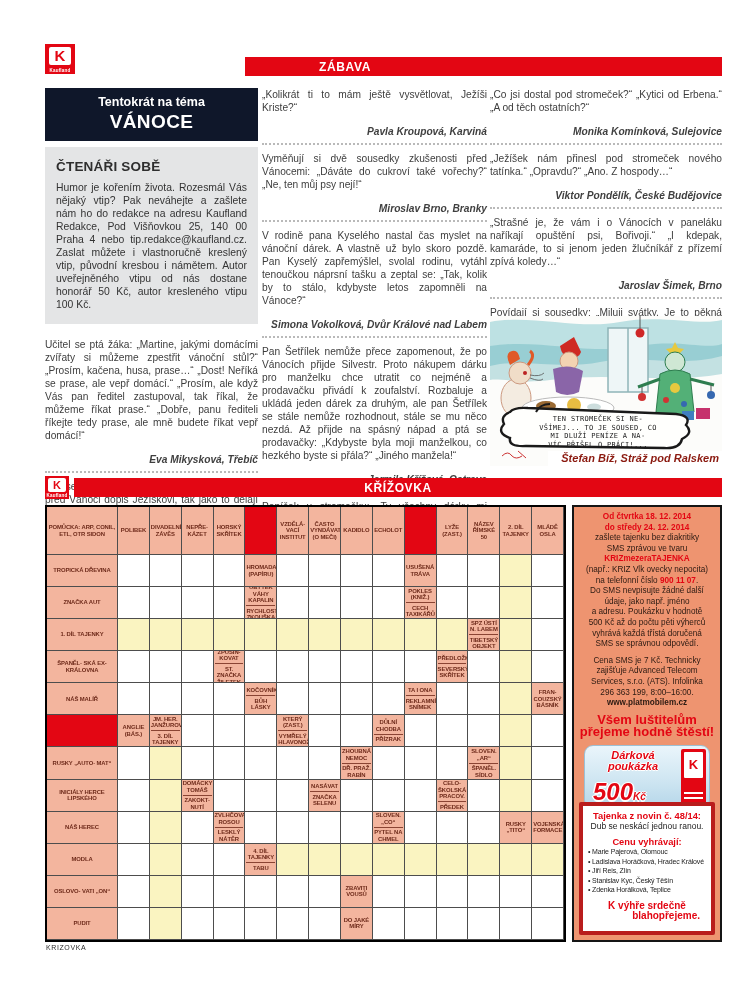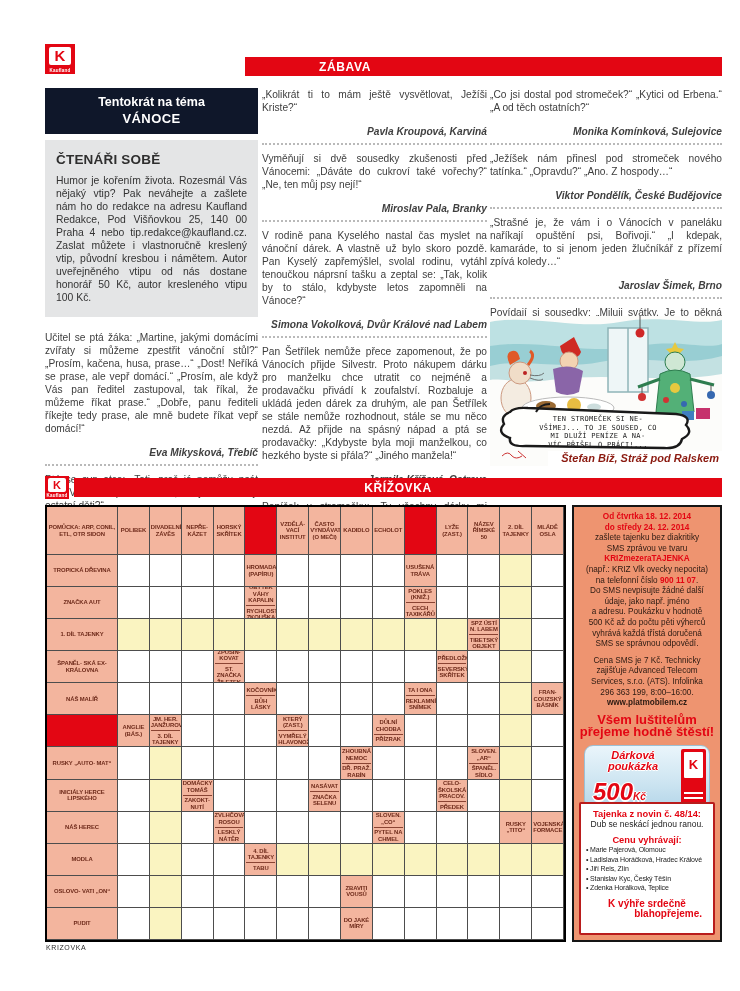--- a/index.html
+++ b/index.html
@@ -29,21 +29,21 @@
   .secbar { position:absolute; background:#e30613; height:19px; }
   #bar-zabava { left:245px; top:57px; width:477px; }
   #bar-zabava span { position:absolute; left:100px; top:3px; transform:translateX(-50%); }
   #bar-krizovka { left:74px; top:478px; width:648px; }
   #bar-krizovka span { position:absolute; left:50%; top:3px; transform:translateX(-50%); }
   .secbar span { color:#fff; font-weight:bold; font-size:12px; letter-spacing:.6px; }
   
   #col-left { position:absolute; left:45px; top:88px; width:213px; }
   #theme-box { background:#0f172a; color:#fff; text-align:center; padding:7px 16px 8px; }
   #theme-box .tb1 { font-size:12.5px; font-weight:bold; }
-  #theme-box .tb2 { font-size:13px; font-weight:bold; letter-spacing:.4px; margin-top:2px; }
+  #theme-box .tb2 { font-size:19px; font-weight:bold; letter-spacing:.4px; margin-top:2px; }
   #readers-box { background:#e4e5e6; margin-top:6px; padding:12px 11px 13px; }
   #readers-box h2 { font-size:13.5px; color:#2e2e2e; letter-spacing:.2px; margin-bottom:7px; }
   #readers-box p { font-size:10.4px; line-height:13px; text-align:justify; color:#333; }
   .jokes { margin-top:14px; }
   .joke-text { font-size:10.2px; line-height:13px; text-align:justify; color:#3d3d3d; }
   .joke-author { font-size:10.2px; font-weight:bold; font-style:italic; text-align:right; color:#3f3f3f; margin-top:12px; }
   .joke-sep { border-top:2px dotted #b9b9b9; margin:6px 0 7px; }
   
   #col-mid  { position:absolute; left:262px; top:88px; width:225px; }
   #col-right{ position:absolute; left:490px; top:88px; width:232px; }
@@ -106,21 +106,21 @@
   #voucher .vk { position:absolute; right:3px; top:3px; bottom:3px; width:25px; background:#e30613; border-radius:2px; }
   #voucher .vk .kinner2 {
     position:absolute; left:3px; right:3px; top:3px; height:26px; background:#fff; border-radius:1px;
     display:flex; align-items:center; justify-content:center; color:#e30613; font-weight:bold; font-size:13px;
   }
   #voucher .vk .stripe { position:absolute; left:3px; right:3px; bottom:6px; height:2px; background:#fff; }
   #voucher .vk .stripe2 { position:absolute; left:3px; right:3px; bottom:11px; height:2px; background:#fff; }
   
   #winners {
     position:absolute; left:5px; right:5px; top:295px; bottom:5px;
-    background:#fff; border:2px solid #b91c1c; border-radius:2px; padding:5px 3px;
+    background:#fff; border:4px solid #b91c1c; border-radius:2px; padding:5px 3px;
   }
   #winners .tl { font-size:8.5px; line-height:10px; color:#222; white-space:nowrap; }
   #winners .rb2 { color:#e30613; font-weight:bold; font-size:9.3px; }
   #winners .rb3 { color:#e30613; font-weight:bold; font-size:10px; }
   #winners .li { text-align:left; font-size:7px; line-height:9.6px; letter-spacing:-0.15px; padding-left:2px; }
   #winners .right { text-align:right; padding-right:8px; }
 </style>
 </head>
 <body>
 
@@ -150,21 +150,21 @@
         <div class="joke-sep"></div>
         <p class="joke-text">Ptá se syn otce: „Tati, proč já nemůžu psát před Vánoci dopis Ježíškovi, tak jako to dělají ostatní děti?“</p>
       </div>
   </div>
 
   <div id="col-mid" class="jokes" style="margin-top:0;">
       <p class="joke-text">„Kolikrát ti to mám ještě vysvětlovat, Ježíši Kriste?“</p>
       <div class="joke-author">Pavla Kroupová, Karviná</div>
       <div class="joke-sep"></div>
       <p class="joke-text">Vyměňují si dvě sousedky zkušenosti před Vánocemi: „Dáváte do cukroví také vořechy?“ „Ne, ten můj psy nejí!“</p>
-      <div class="joke-author">Miroslav Pala, Branky</div>
+      <div class="joke-author">Miroslav Brno, Branky</div>
       <div class="joke-sep"></div>
       <p class="joke-text">V rodině pana Kyselého nastal čas myslet na vánoční dárek. A vlastně už bylo skoro pozdě. Pan Kyselý zapřemýšlel, svolal rodinu, vytáhl tenoučkou náprsní tašku a zeptal se: „Tak, kolik by to stálo, kdybyste letos zapomněli na Vánoce?“</p>
       <div class="joke-author">Simona Vokolková, Dvůr Králové nad Labem</div>
       <div class="joke-sep"></div>
       <p class="joke-text">Pan Šetřílek nemůže přece zapomenout, že po Vánocích přijde Silvestr. Proto nákupem dárku pro manželku chce utratit co nejméně a prodavačku přivádí k zoufalství. Rozbaluje a ukládá jeden dárek za druhým, ale pan Šetřílek se stále nemůže rozhodnout, stále se mu něco nezdá. Až přijde na spásný nápad a ptá se prodavačky: „Kdybyste byla moji manželkou, co hezkého byste si přála?“ „Jiného manžela!“</p>
       <div class="joke-author">Jarmila Křížová, Ostrava</div>
       <div class="joke-sep"></div>
       <p class="joke-text">Pepíček u stromečku: „Ty všechny dárky mi přinesl Ježíšek?“ „Pochopitelně, kdo jiný?“ „To znamená, že vy jste se na mě zase vykašlali?“</p>
       <div class="joke-author">Daniel Pospíšil, Ostrava</div>
     </div>

